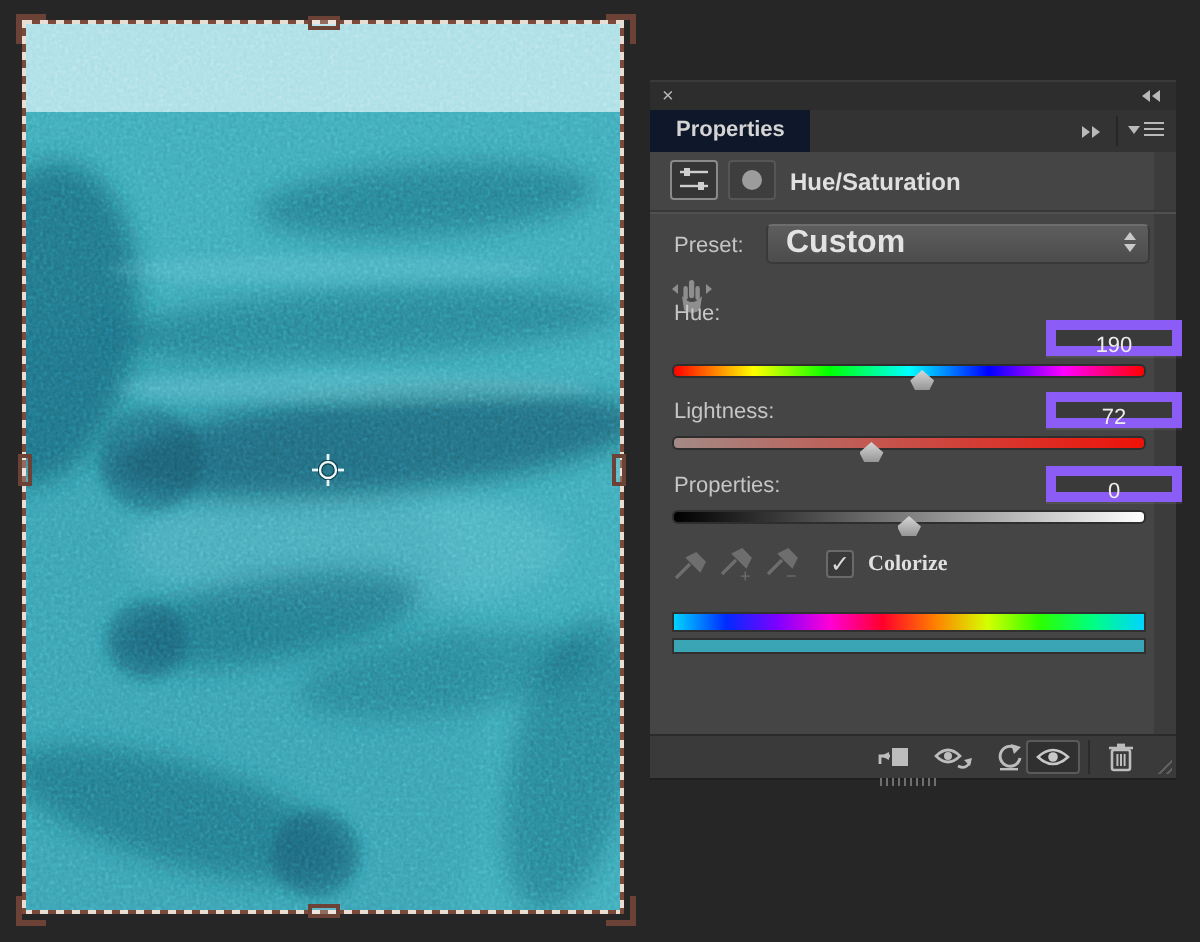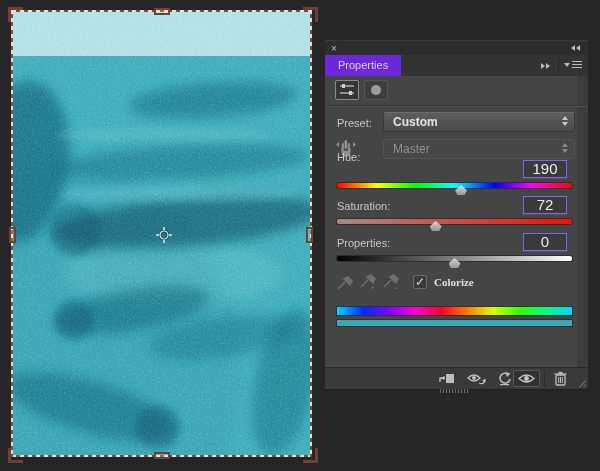--- a/index.html
+++ b/index.html
@@ -27,49 +27,49 @@
   .h-mid.horiz{width:12px;height:3px;}
   .h-mid.vert{width:3px;height:12px;}
   .cursor-target{position:absolute;z-index:8;}
   
   .dock-header{position:absolute;left:325px;top:40px;width:263px;height:15px;background:#2d2d2d;border-top:1px solid #3a3a3a;}
   .close-x{position:absolute;left:6px;top:1px;color:#b9b9b9;font-size:10px;line-height:13px;cursor:default;}
   .dbl-arrow{position:absolute;top:4px;display:flex;gap:1px;}
   .dbl-arrow .tl{width:0;height:0;border-top:3px solid transparent;border-bottom:3px solid transparent;border-right:4px solid #b9b9b9;}
   .dbl-arrow .tr{width:0;height:0;border-top:3px solid transparent;border-bottom:3px solid transparent;border-left:4px solid #b9b9b9;}
   .tabbar{position:absolute;left:325px;top:55px;width:263px;height:21px;background:#333333;}
-  .tab{position:absolute;left:0;top:0;height:21px;padding:0 13px;background:#6d28d9;
-       color:#d4d4d4;font-size:11px;font-weight:normal;line-height:21px;}
+  .tab{position:absolute;left:0;top:0;height:21px;padding:0 13px;background:#0f172a;
+       color:#d4d4d4;font-size:11px;font-weight:bold;line-height:21px;}
   .tab-expand{left:auto;right:38px;top:8px;position:absolute;}
   .tab-sep{position:absolute;right:29px;top:3px;width:1px;height:15px;background:#262626;}
   .panel-menu{position:absolute;right:6px;top:6px;display:flex;align-items:center;gap:2px;}
   .panel-menu .v{width:0;height:0;border-left:3px solid transparent;border-right:3px solid transparent;border-top:4px solid #b9b9b9;}
   .panel-menu .lines{width:10px;height:8px;background:repeating-linear-gradient(180deg,#b9b9b9 0 1px,transparent 1px 3px);}
   .panel-body{position:absolute;left:325px;top:76px;width:263px;height:291px;background:#454545;}
   .gutter{position:absolute;left:252px;top:0;width:11px;height:291px;background:#3c3c3c;}
   .hdr-divider{position:absolute;left:0;top:29px;width:100%;height:1px;background:#383838;box-shadow:0 1px 0 #505050;}
   
   .mini-btn{position:absolute;top:4px;width:24px;height:20px;border-radius:2px;box-sizing:border-box;}
   .mini-btn.sel{left:10px;border:1px solid #8a8a8a;background:#353535;}
   .mini-btn.dim{left:39px;border:1px solid #565656;background:#3e3e3e;}
   .panel-title{position:absolute;left:70px;top:8px;color:#e0e0e0;font-size:12px;font-weight:bold;}
   
   .lbl{position:absolute;color:#c6c6c6;font-size:11px;}
   .select{position:absolute;left:58px;width:192px;height:20px;box-sizing:border-box;border-radius:3px;
           background:linear-gradient(#5d5d5d,#4c4c4c);border:1px solid #393939;border-top-color:#6d6d6d;
-          color:#e3e3e3;font-size:12px;font-weight:bold;line-height:18px;padding:0 20px 0 9px;}
+          color:#e3e3e3;font-size:16px;font-weight:bold;line-height:18px;padding:0 20px 0 9px;}
   .select.disabled{background:#474747;border:1px solid #545454;color:#8f8f8f;font-weight:normal;}
   .updown{position:absolute;right:6px;top:3px;display:flex;flex-direction:column;align-items:center;gap:2px;}
   .updown .u{width:0;height:0;border-left:3px solid transparent;border-right:3px solid transparent;border-bottom:4px solid #c9c9c9;}
   .updown .d{width:0;height:0;border-left:3px solid transparent;border-right:3px solid transparent;border-top:4px solid #c9c9c9;}
   .select.disabled .updown .u{border-bottom-color:#8a8a8a;}
   .select.disabled .updown .d{border-top-color:#8a8a8a;}
-  .numbox{position:absolute;left:198px;width:44px;height:18px;box-sizing:border-box;background:#3a3a3a;
-          border:1px solid #8b5cf6;box-shadow:0 1px 0 rgba(255,255,255,.07);
-          color:#ececec;font-size:15px;text-align:center;line-height:16px;}
+  .numbox{position:absolute;left:198px;width:68px;height:18px;box-sizing:border-box;background:#3a3a3a;
+          border:5px solid #8b5cf6;box-shadow:0 1px 0 rgba(255,255,255,.07);
+          color:#ececec;font-size:11px;text-align:center;line-height:16px;}
   .track{position:absolute;left:12px;width:235px;height:5px;border-radius:2px;box-shadow:0 0 0 1px #2e2e2e;}
   .track.hue{background:linear-gradient(to right,#f00,#ff0 17%,#0f0 33%,#0ff 50%,#00f 67%,#f0f 83%,#f00);}
   .track.sat{background:linear-gradient(to right,#a38a85,#ee1208);}
   .track.lit{background:linear-gradient(to right,#000,#fff);}
   .thumb{position:absolute;top:2px;width:12px;height:10px;
          background:linear-gradient(#d6d6d6,#969696);
          clip-path:polygon(50% 0,100% 52%,80% 100%,20% 100%,0 52%);}
   
   .dropper{position:absolute;top:198px;width:20px;height:18px;}
   .checkbox{position:absolute;left:88px;top:199px;width:14px;height:14px;box-sizing:border-box;
@@ -194,20 +194,21 @@
       </g>
       <rect x="6" y="3" width="3" height="4" fill="#cfcfcf"></rect>
       <rect x="13" y="10" width="3" height="4" fill="#cfcfcf"></rect>
     </svg>
   </div>
   <div class="mini-btn dim">
     <svg width="22" height="18" viewBox="0 0 22 18">
       <circle cx="11" cy="9" r="5" fill="#9c9c9c"></circle>
     </svg>
   </div>
+  <div class="panel-title">Hue/Saturation</div>
   <div class="hdr-divider"></div>
 
   <div class="lbl" style="left:12px;top:41px">Preset:</div>
   <div class="select" style="top:36px">
     <span>Custom</span>
     <span class="updown">
         <span class="u"></span>
         <span class="d"></span>
       </span>
   </div>
@@ -215,35 +216,28 @@
   <svg style="position:absolute;left:10px;top:62px" width="22" height="20" viewBox="0 0 22 20">
     <g fill="#8e8e8e">
       <path d="M4 4 L1 6.5 L4 9 Z"></path>
         <path d="M18 4 L21 6.5 L18 9 Z"></path>
       <rect x="9.5" y="2" width="2.6" height="9" rx="1.3"></rect>
       <rect x="6.7" y="5" width="2.2" height="7" rx="1.1"></rect>
       <rect x="12.7" y="5" width="2.2" height="7" rx="1.1"></rect>
       <path d="M6 10 q5 6 10 0 l-1 7 q-4 3 -8 0 Z"></path>
     </g>
   </svg>
-  <div class="select disabled" style="top:63px">
-    <span>Master</span>
-    <span class="updown">
-        <span class="u"></span>
-        <span class="d"></span>
-      </span>
-  </div>
 
   <div class="lbl" style="left:12px;top:75px">Hue:</div>
   <div class="numbox" style="top:84px">190</div>
   <div class="track hue" style="top:107px">
     <div class="thumb" style="left: calc(52.8% - 6px);"></div>
   </div>
 
-  <div class="lbl" style="left:12px;top:124px">Saturation:</div>
+  <div class="lbl" style="left:12px;top:124px">Lightness:</div>
   <div class="numbox" style="top:120px">72</div>
   <div class="track sat" style="top:143px">
     <div class="thumb" style="left: calc(42% - 6px);"></div>
   </div>
 
   <div class="lbl" style="left:12px;top:161px">Properties:</div>
   <div class="numbox" style="top:157px">0</div>
   <div class="track lit" style="top:180px">
     <div class="thumb" style="left: calc(50% - 6px);"></div>
   </div>

